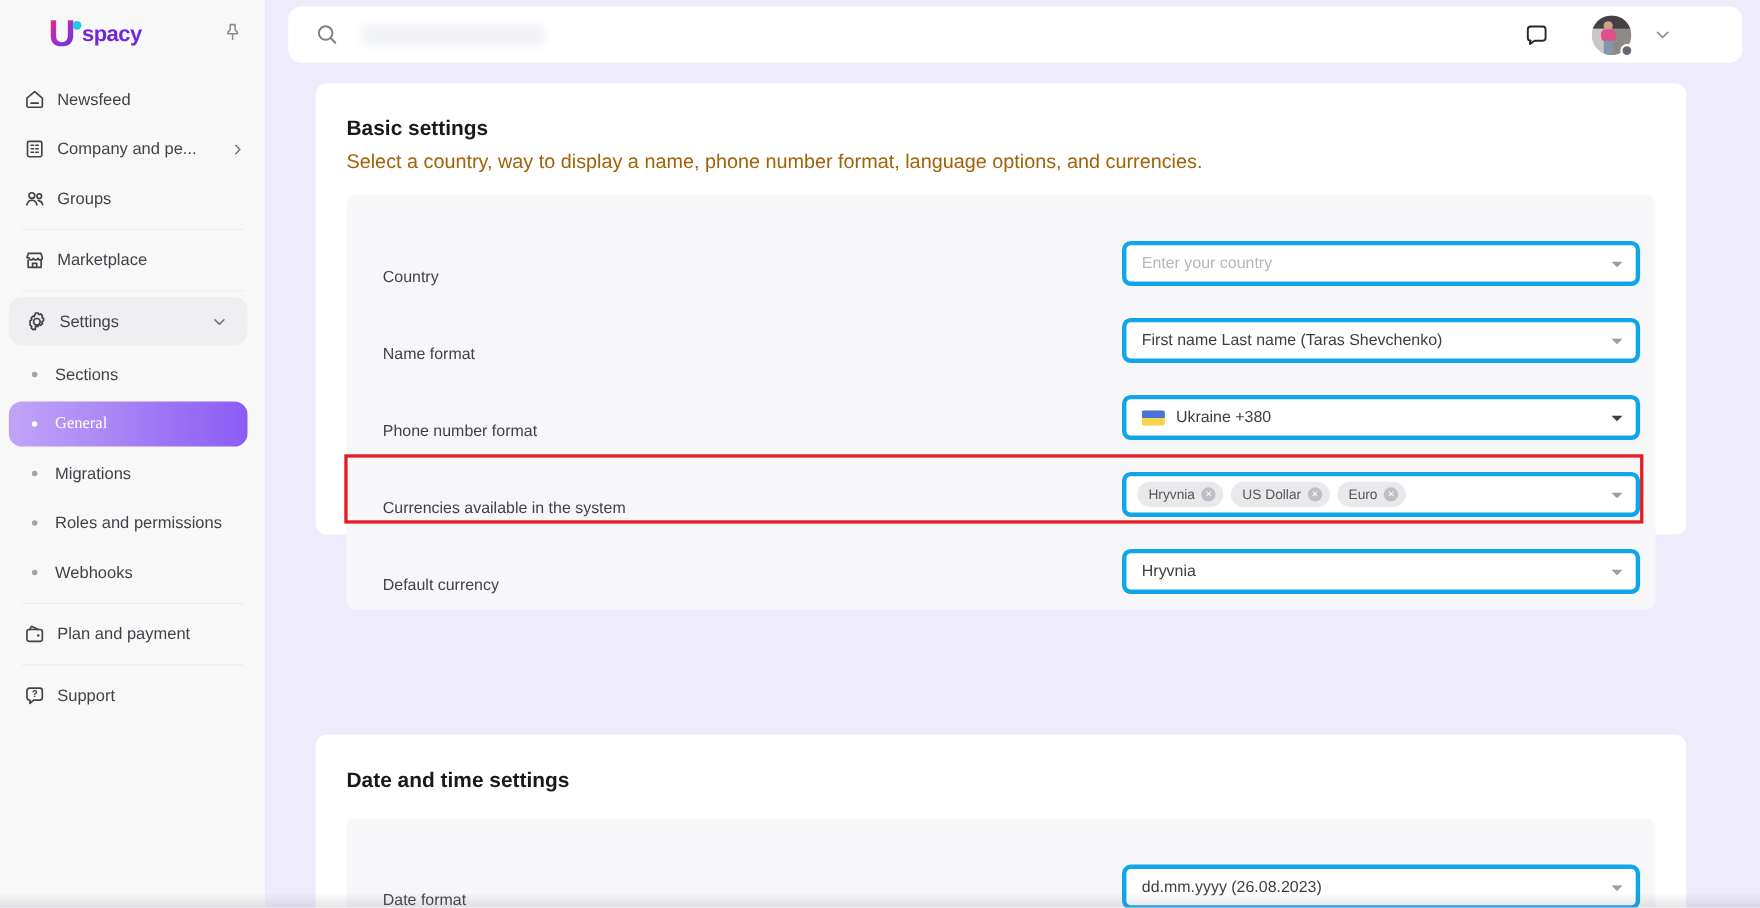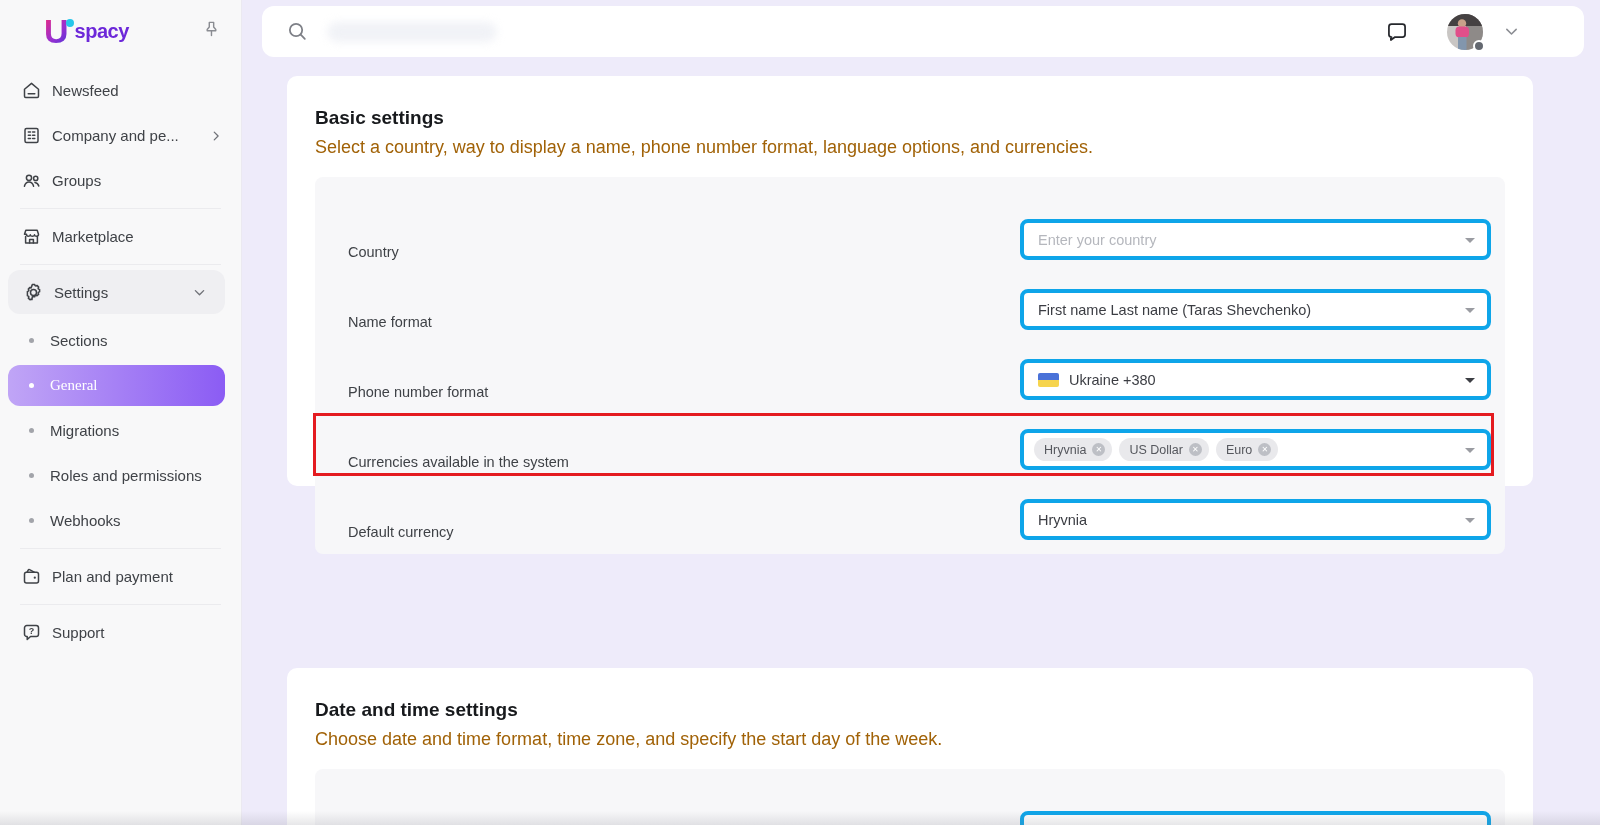--- a/index.html
+++ b/index.html
@@ -358,21 +358,20 @@
         <span>Hryvnia</span>
         <span class="caret"></span>
       </div>
     </div>
 
   </div>
 </div>
 
 <div class="card card2">
   <div class="card-title">Date and time settings</div>
-  <div class="card-sub">Choose date and time format, time zone, and specify the start day of the week.</div>
 
   <div class="form-block">
     <div class="frow">
       <span class="frow-label">Date format</span>
       <div class="control">
         <span>dd.mm.yyyy (26.08.2023)</span>
         <span class="caret"></span>
       </div>
     </div>
   </div>

